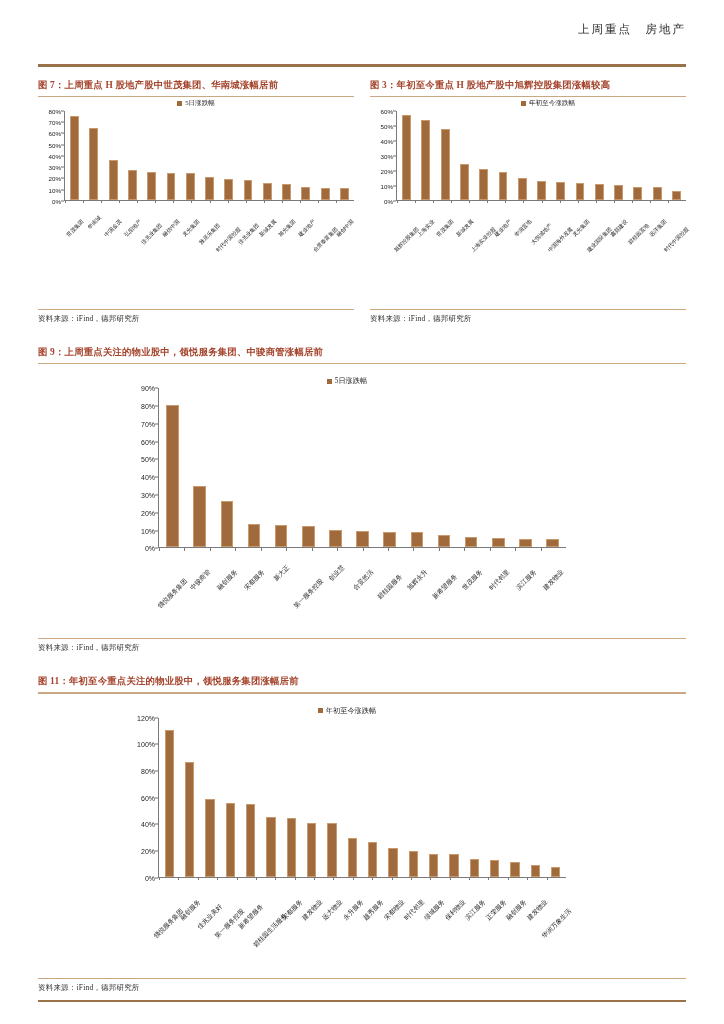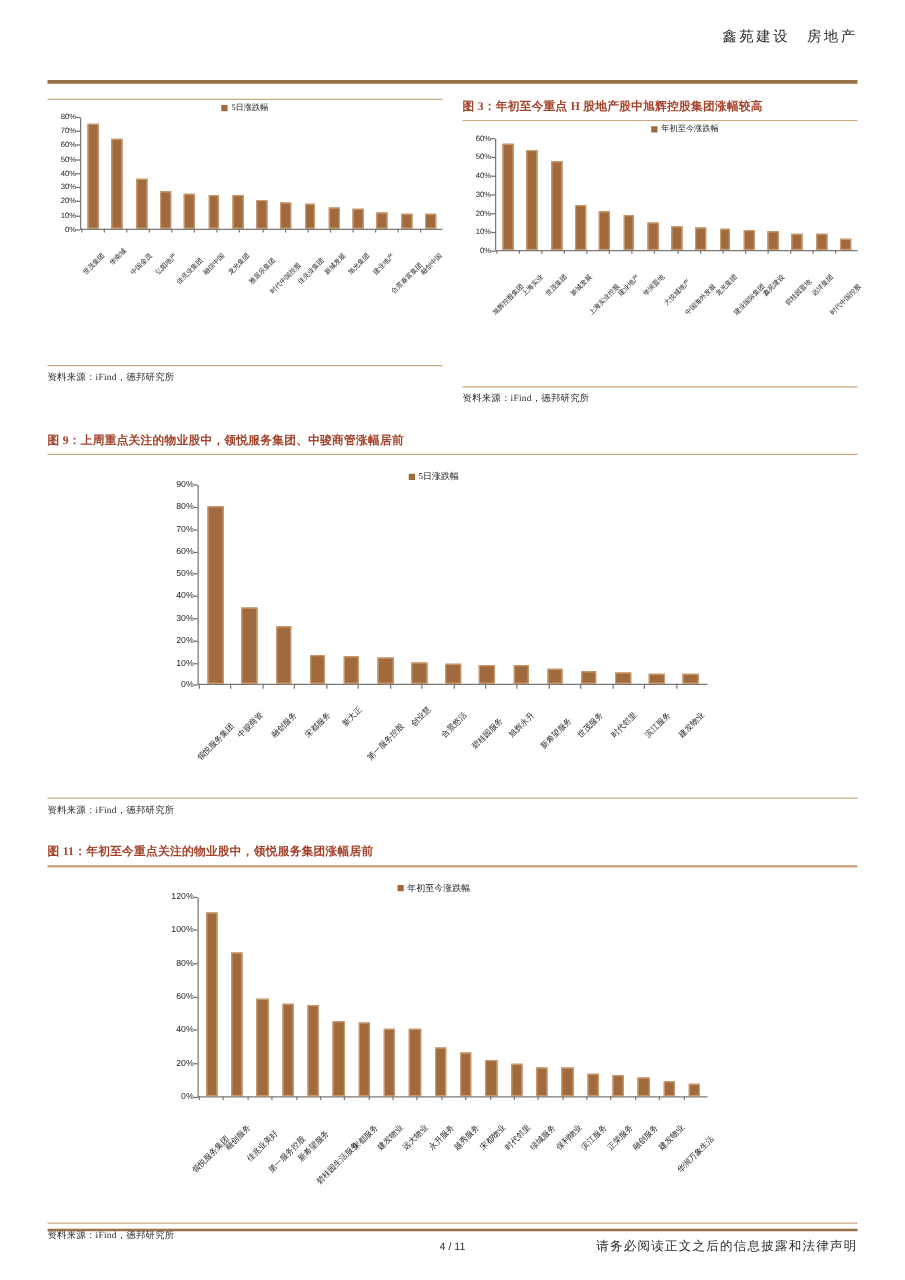--- a/index.html
+++ b/index.html
@@ -273,27 +273,28 @@
     color: #2b2b2b;
     letter-spacing: 1px;
   }
 </style>
 </head>
 <body>
 
 <div class="page">
 
   <div class="header">
-    <div class="header-right">鑫苑建设　房地产</div>
+    <div class="header-right">上周重点　房地产</div>
   </div>
   <div class="header-rule"></div>
 
   <div class="row2">
 
     <div class="fig">
+      <div class="fig-title">图 7：上周重点 H 股地产股中世茂集团、华南城涨幅居前</div>
       <div class="fig-title-rule"></div>
       <div class="fig-body">
         <div class="chart" style="height:170px;">
           <div class="legend">
             <span class="legend-swatch"></span>
             <span>5日涨跌幅</span>
           </div>
           <div class="plot-area" style="height:90px;">
             <div class="y-axis">
                 <span class="y-tick-label" style="bottom: 0%; top: auto; transform: translateY(50%);">0%</span>
@@ -915,19 +916,15 @@
             </div>
           </div>
       </div>
     </div>
     <div class="fig-source-rule" style="margin-top:14px;"></div>
     <div class="fig-source">资料来源：iFind，德邦研究所</div>
   </div>
 
   <div class="footer">
     <div class="footer-rule"></div>
-    <div class="footer-row">
-      <span class="page-num">4 / 11</span>
-      <span class="footer-note">请务必阅读正文之后的信息披露和法律声明</span>
-    </div>
   </div>
 
 </div>
 
 </body></html>

